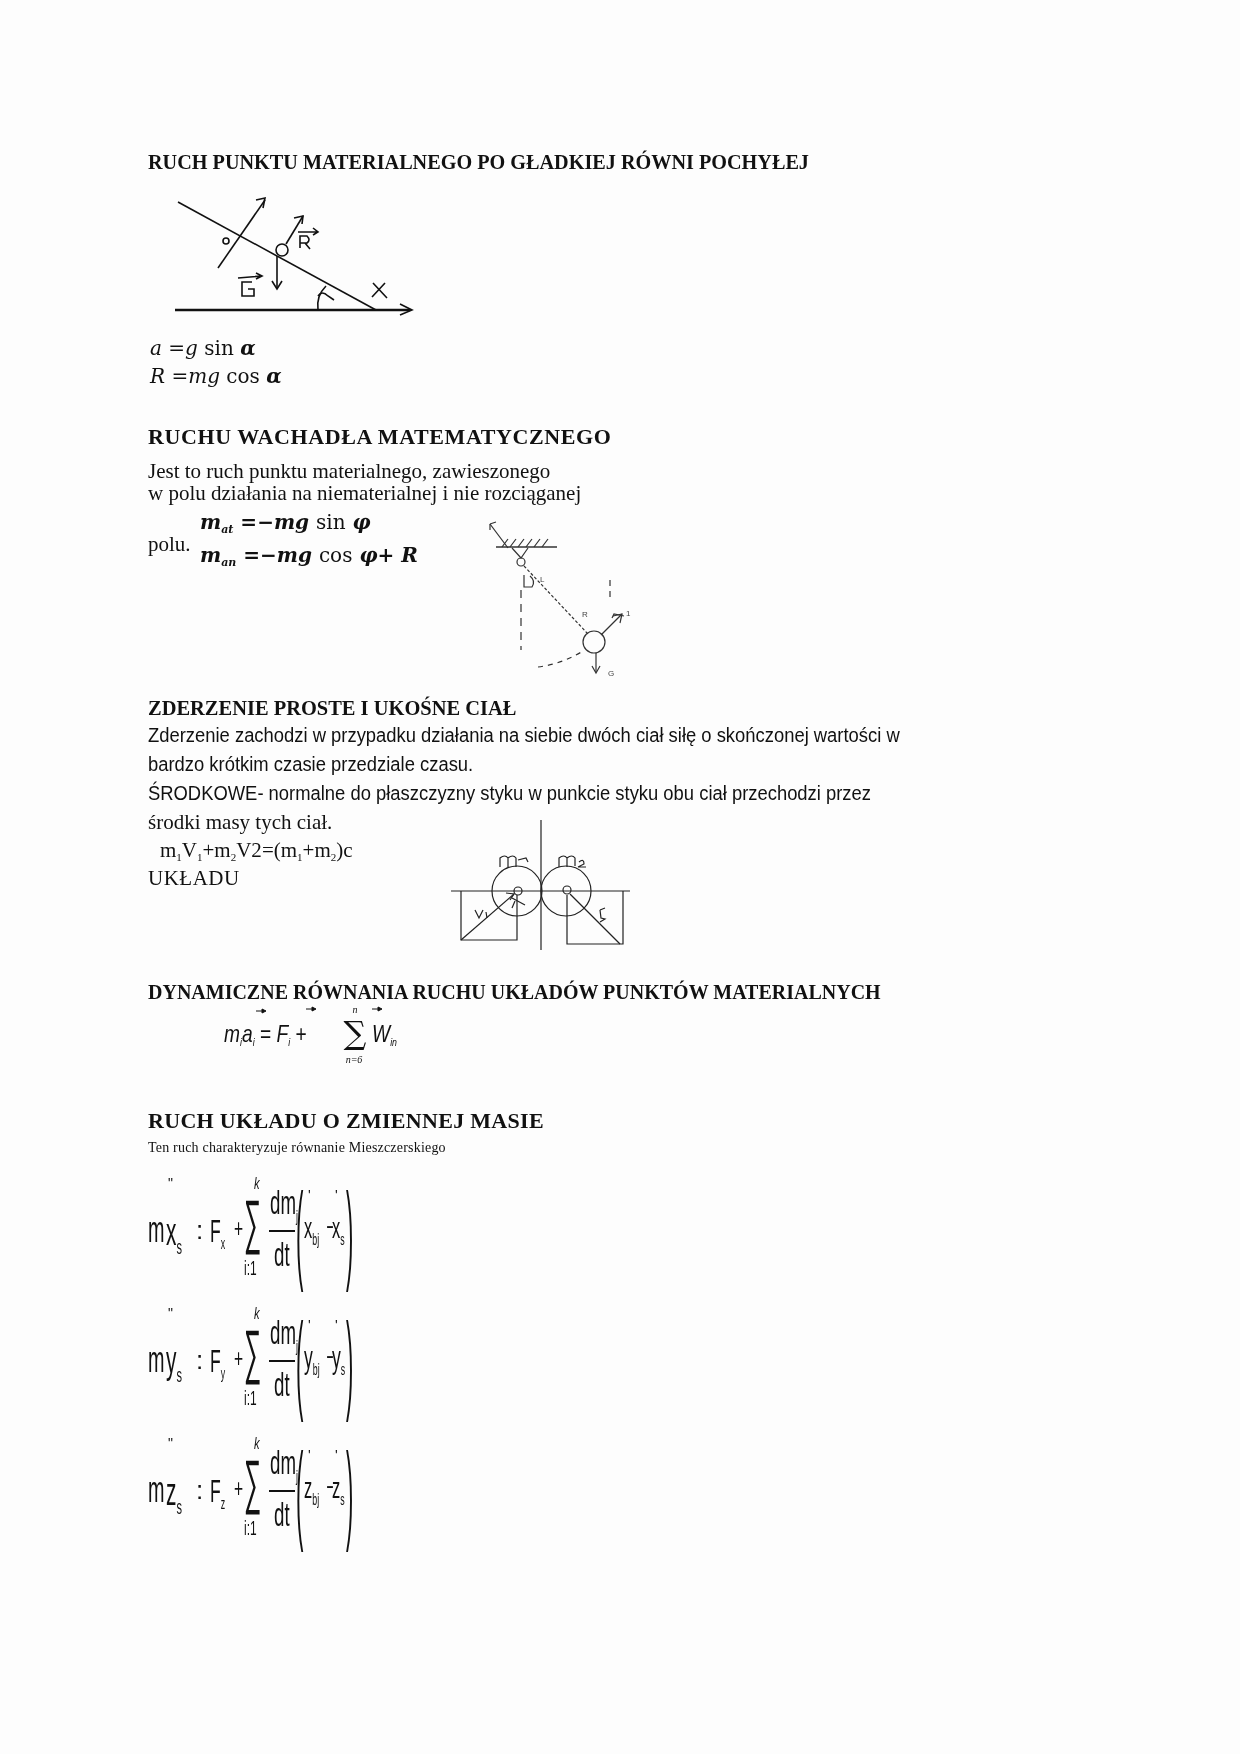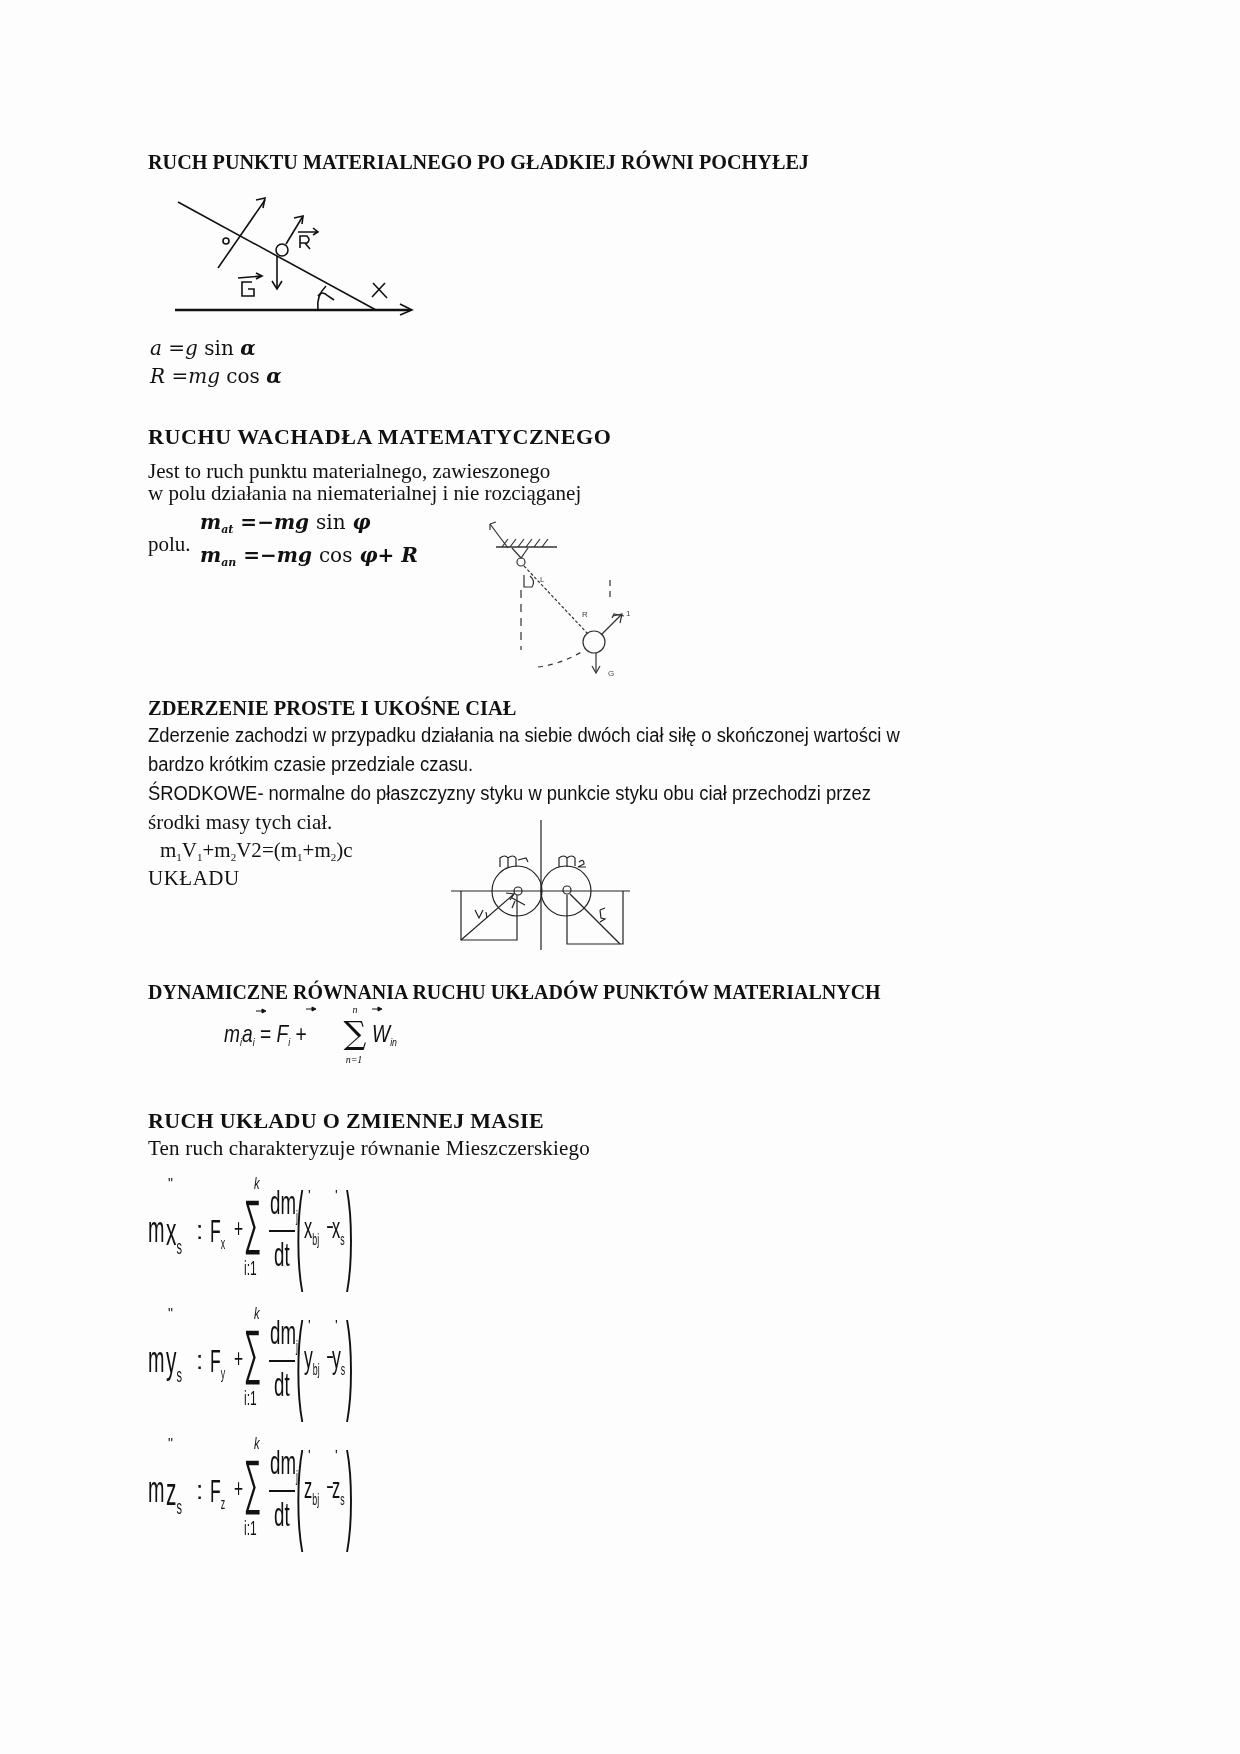--- a/index.html
+++ b/index.html
@@ -208,39 +208,39 @@
 
 <div class="abs" style="left:224px; top:1004px; width:220px; height:70px;">
   <div class="abs cond" style="left:0; top:16px; font-size:24px; font-style:italic; transform:scaleX(0.8);">
     <span>m</span><sub class="sm">i</sub><span>a</span><sub class="sm">i</sub>
     <span style="font-style:normal;">=</span>
     <span>F</span><sub class="sm">i</sub>
     <span style="font-style:normal;">+</span>
   </div>
   <div class="abs" style="left:116px; top:0; width:30px; text-align:center; font-size:10px; font-style:italic; font-family:'Liberation Serif',serif;">n</div>
   <div class="abs" style="left:116px; top:12px; width:30px; text-align:center; font-size:32px; line-height:34px; font-family:'DejaVu Serif',serif;">∑</div>
-  <div class="abs" style="left:112px; top:50px; width:36px; text-align:center; font-size:10px; font-style:italic; font-family:'Liberation Serif',serif;">n=1</div>
+  <div class="abs" style="left:112px; top:50px; width:36px; text-align:center; font-size:10px; font-style:italic; font-family:'Liberation Serif',serif;">n=6</div>
   <div class="abs cond" style="left:148px; top:16px; font-size:24px; font-style:italic; transform:scaleX(0.8);">
     <span>W</span><sub class="sm">in</sub>
   </div>
 
   <svg style="left:0; top:0;" width="220" height="70">
     <g stroke="#111" stroke-width="1" fill="#111">
       <line x1="32" y1="7" x2="38" y2="7"></line>
         <polygon points="38,5 42,7 38,9"></polygon>
       <line x1="82" y1="5" x2="88" y2="5"></line>
         <polygon points="88,3 92,5 88,7"></polygon>
       <line x1="148" y1="5" x2="154" y2="5"></line>
         <polygon points="154,3 158,5 154,7"></polygon>
     </g>
   </svg>
 </div>
 
 <div class="abs h" style="left:148px; top:1108px; font-size:22px; letter-spacing:0.3px;">RUCH UKŁADU O ZMIENNEJ MASIE</div>
-<div class="abs p" style="left:148px; top:1134px; font-size:21px; letter-spacing:0.2px;">Ten ruch charakteryzuje równanie Mieszczerskiego</div>
+<div class="abs p" style="left:148px; top:1134px; font-size:14px; letter-spacing:0.2px;">Ten ruch charakteryzuje równanie Mieszczerskiego</div>
 
 <div class="abs" style="left:148px; top:1175px; width:240px; height:120px;">
   <div class="abs cond" style="left:20px; top:0; font-size:14px;">"</div>
   <div class="abs cond" style="left:0; top:34px; font-size:36px; transform:scaleX(0.55);"><span>m</span></div>
   <div class="abs cond" style="left:18px; top:36px; font-size:38px; transform:scaleX(0.55);"><span>x</span><sub style="font-size:20px;">s</sub></div>
   <div class="abs cond" style="left:48px; top:40px; font-size:26px;">:</div>
   <div class="abs cond" style="left:62px; top:38px; font-size:32px; transform:scaleX(0.55);"><span>F</span><sub style="font-size:16px;">x</sub></div>
   <div class="abs cond" style="left:86px; top:38px; font-size:26px; transform:scaleX(0.6);">+</div>
   <div class="abs cond" style="left:106px; top:0; font-size:16px; font-style:italic; transform:scaleX(0.7);">k</div>
   <div class="abs cond" style="left:96px; top:16px; font-size:60px; line-height:62px; transform:scaleX(0.4);">∑</div>

